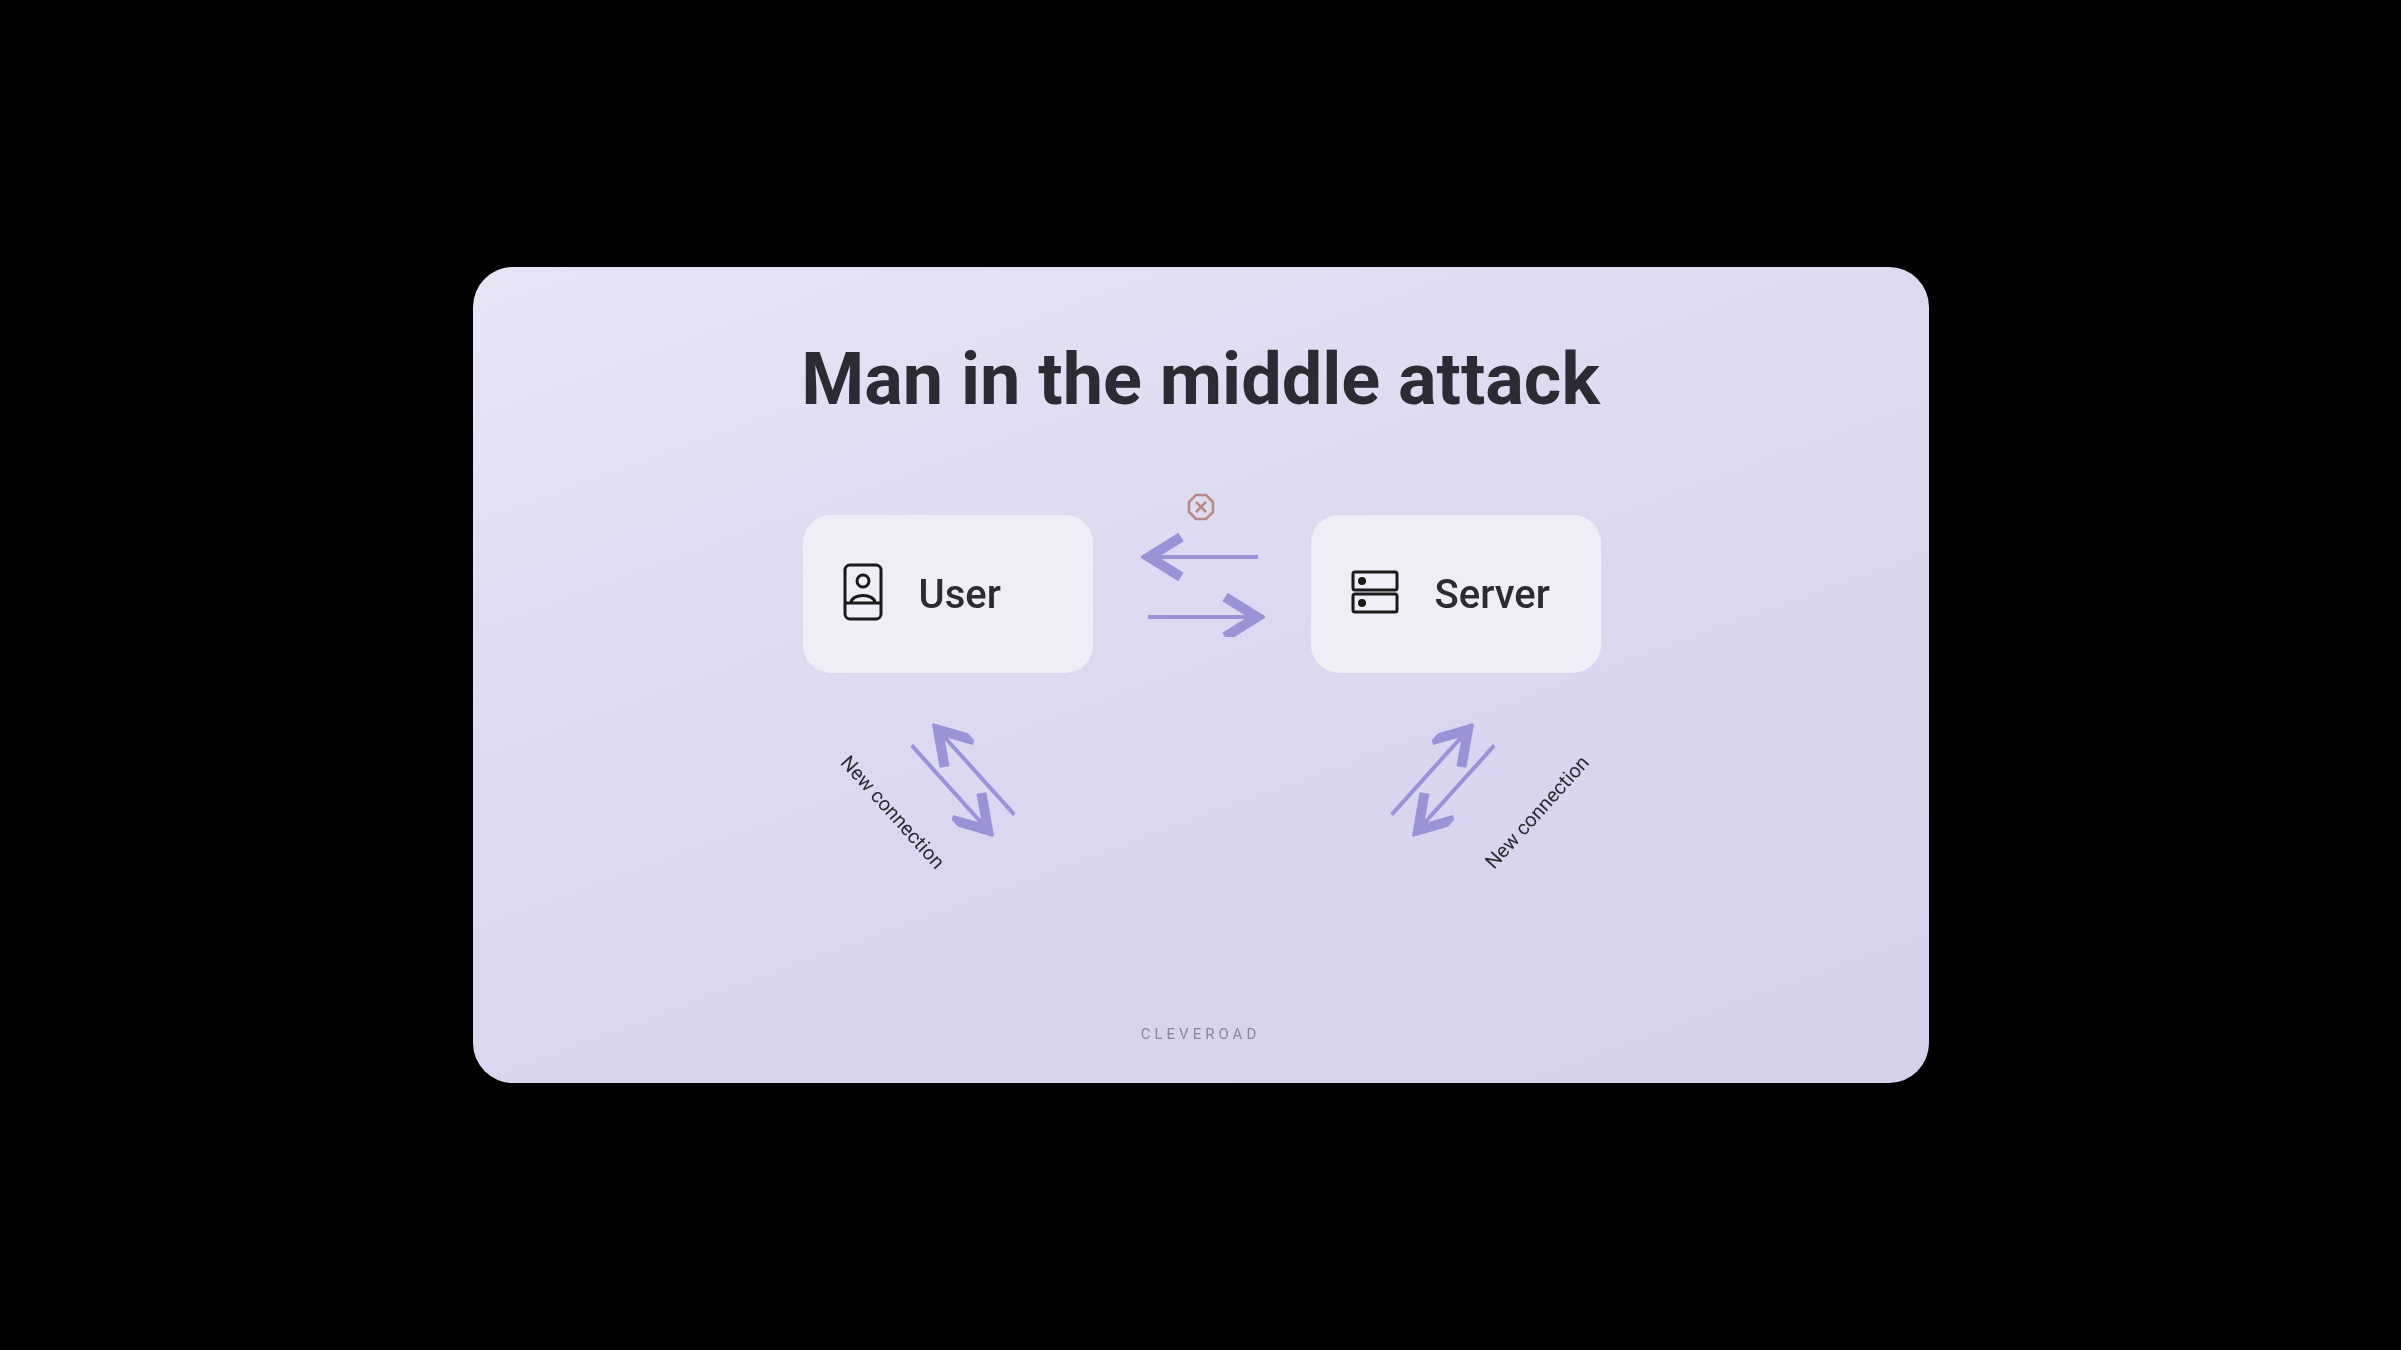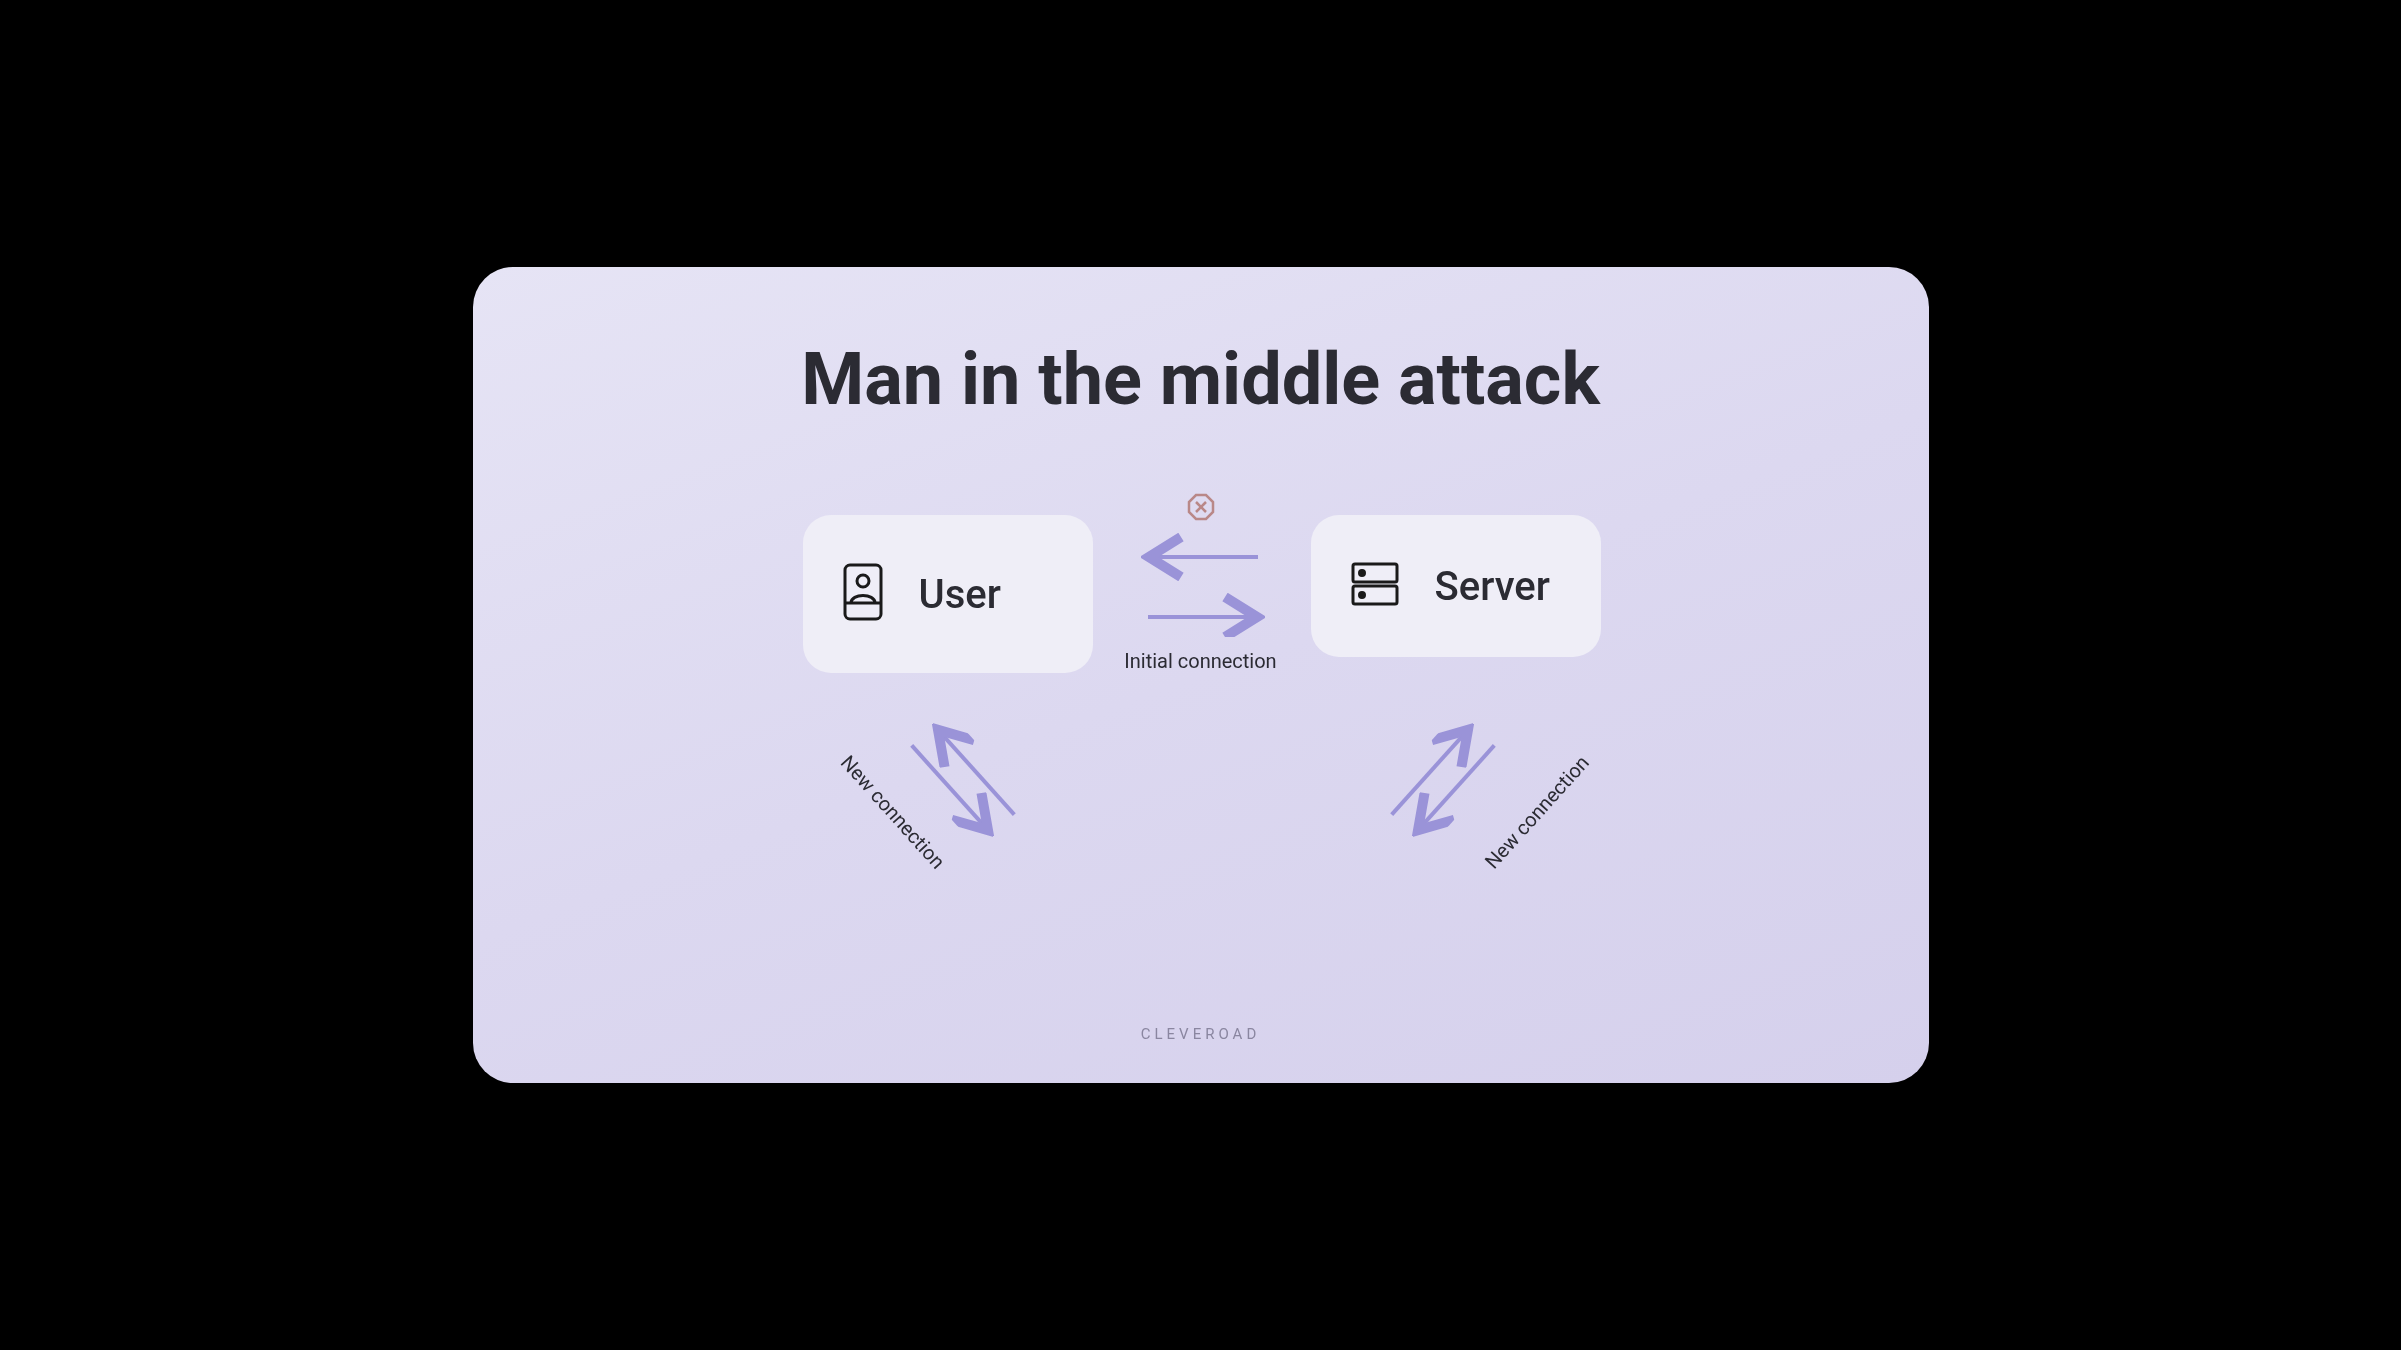--- a/index.html
+++ b/index.html
@@ -35,21 +35,21 @@
     align-items: center;
     padding: 0 40px;
     gap: 36px;
   }
   .node-label {
     font-size: 40px;
     font-weight: 500;
     color: #2b2b33;
   }
   .node-user   { left: 330px; top: 248px; width: 290px; height: 158px; }
-  .node-server { left: 838px; top: 248px; width: 290px; height: 142px; }
+  .node-server { left: 838px; top: 248px; width: 290px; height: 158px; }
   .node-hacker { left: 582px; top: 511px; width: 290px; height: 158px; }
   .icon { flex: 0 0 auto; }
   .conn-label {
     position: absolute;
     font-size: 20px;
     color: #2b2b33;
   }
   .conn-initial { left: 0; right: 0; top: 382px; text-align: center; }
   .conn-left  { left: 348px; top: 533px; transform: rotate(48deg); transform-origin: center; }
   .conn-right { left: 992px; top: 533px; transform: rotate(-48deg); transform-origin: center; }
@@ -127,21 +127,20 @@
           <path d="M10 1 L2 6 L10 11" fill="none" stroke="#9a93d8" stroke-width="2.5"></path>
         </marker>
         <marker id="ahR" markerWidth="12" markerHeight="12" refX="9" refY="6" orient="auto">
           <path d="M2 1 L10 6 L2 11" fill="none" stroke="#9a93d8" stroke-width="2.5"></path>
         </marker>
       </defs>
       <line x1="40" y1="30" x2="145" y2="30" stroke="#9a93d8" stroke-width="4" marker-start="url(#ahL)"></line>
       <line x1="35" y1="90" x2="140" y2="90" stroke="#9a93d8" stroke-width="4" marker-end="url(#ahR)"></line>
     </svg>
   </div>
-  <div class="conn-label conn-initial">Initial connection</div>
 
   <div class="arrows-diag arrows-left">
     <svg width="180" height="70" viewBox="0 0 180 70">
       <line x1="40" y1="20" x2="150" y2="20" stroke="#9a93d8" stroke-width="4" marker-start="url(#ahL)"></line>
       <line x1="30" y1="50" x2="140" y2="50" stroke="#9a93d8" stroke-width="4" marker-end="url(#ahR)"></line>
     </svg>
   </div>
   <div class="conn-label conn-left">New connection</div>
 
   <div class="arrows-diag arrows-right">

